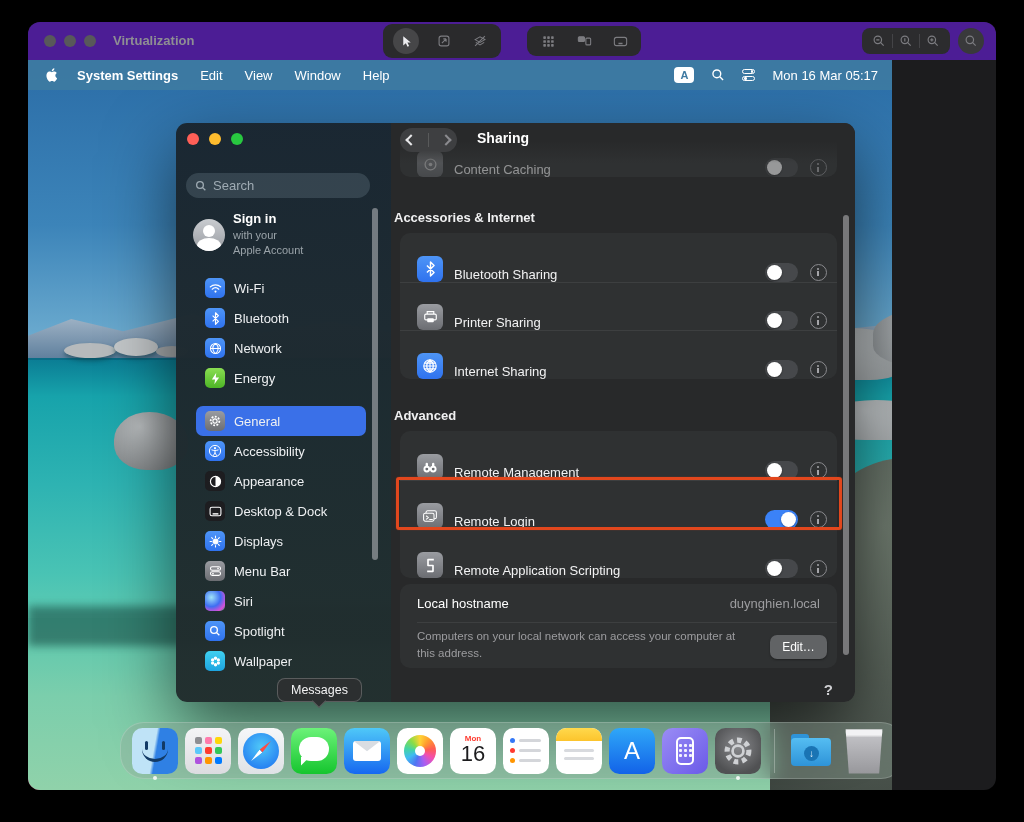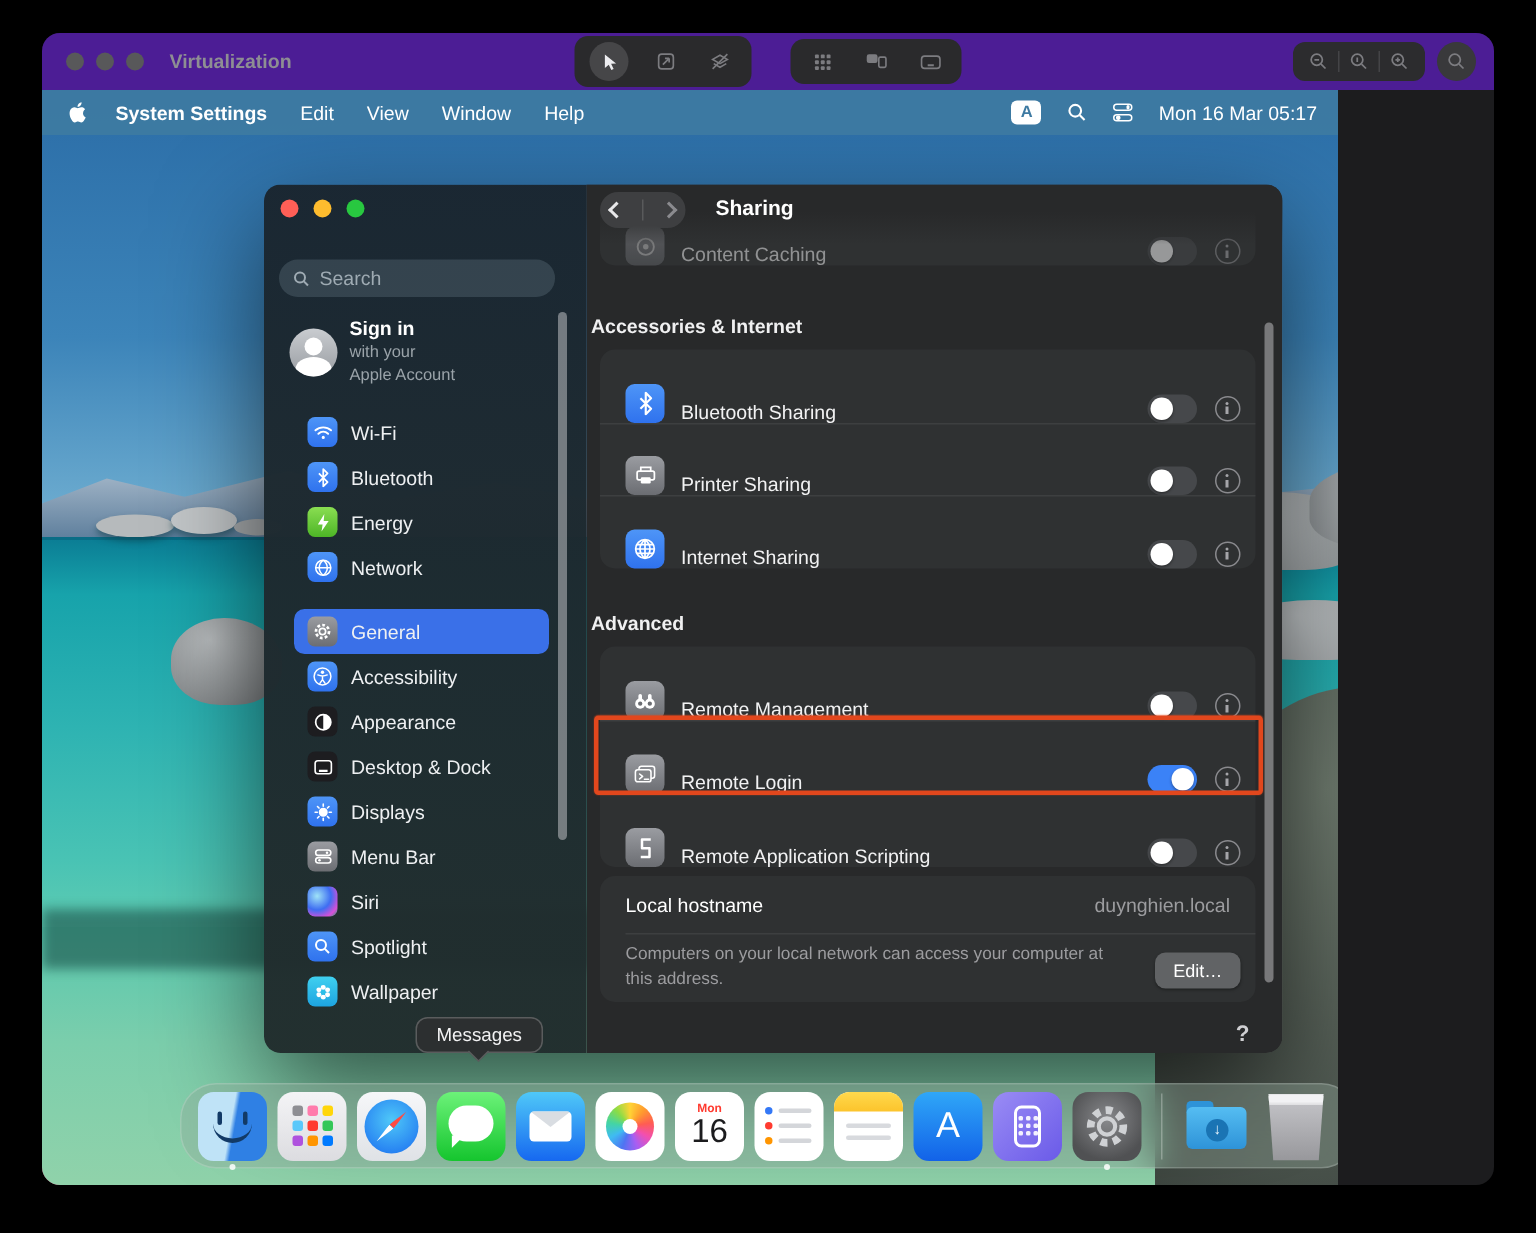--- a/index.html
+++ b/index.html
@@ -381,35 +381,35 @@
           </div>
           <div class="nav-row">
             <span class="nicon blue">
               <svg width="9" height="13" viewBox="0 0 12 18" stroke="#fff" stroke-width="1.6" fill="none" stroke-linejoin="round">
                   <path d="M2 5 L10 13 L6 17 L6 1 L10 5 L2 13"></path>
                 </svg>
             </span>
             <span>Bluetooth</span>
           </div>
           <div class="nav-row">
-            <span class="nicon green">
-              <svg width="11" height="13" viewBox="0 0 14 18" fill="#fff">
-                  <path d="M8 1 L2 10.5 L6.4 10.5 L5.4 17 L12 7.5 L7.4 7.5 Z"></path>
-                </svg>
-            </span>
-            <span>Energy</span>
-          </div>
-          <div class="nav-row">
             <span class="nicon blue">
               <svg width="13" height="13" viewBox="0 0 18 18" stroke="#fff" stroke-width="1.4" fill="none">
                   <circle cx="9" cy="9" r="7"></circle>
                   <path d="M2 9 h14 M9 2 c-5 4-5 10 0 14 M9 2 c5 4 5 10 0 14"></path>
                 </svg>
             </span>
             <span>Network</span>
+          </div>
+          <div class="nav-row">
+            <span class="nicon green">
+              <svg width="11" height="13" viewBox="0 0 14 18" fill="#fff">
+                  <path d="M8 1 L2 10.5 L6.4 10.5 L5.4 17 L12 7.5 L7.4 7.5 Z"></path>
+                </svg>
+            </span>
+            <span>Energy</span>
           </div>
         </div>
 
         <div class="nav nav2">
           <div class="nav-row selected">
             <span class="nicon grayic">
               <svg width="14" height="14" viewBox="0 0 20 20" fill="none" stroke="#fff">
                   <circle cx="10" cy="10" r="6.2" stroke-width="2.6" stroke-dasharray="2.6 2.1"></circle>
                   <circle cx="10" cy="10" r="3" stroke-width="1.6"></circle>
                 </svg>

